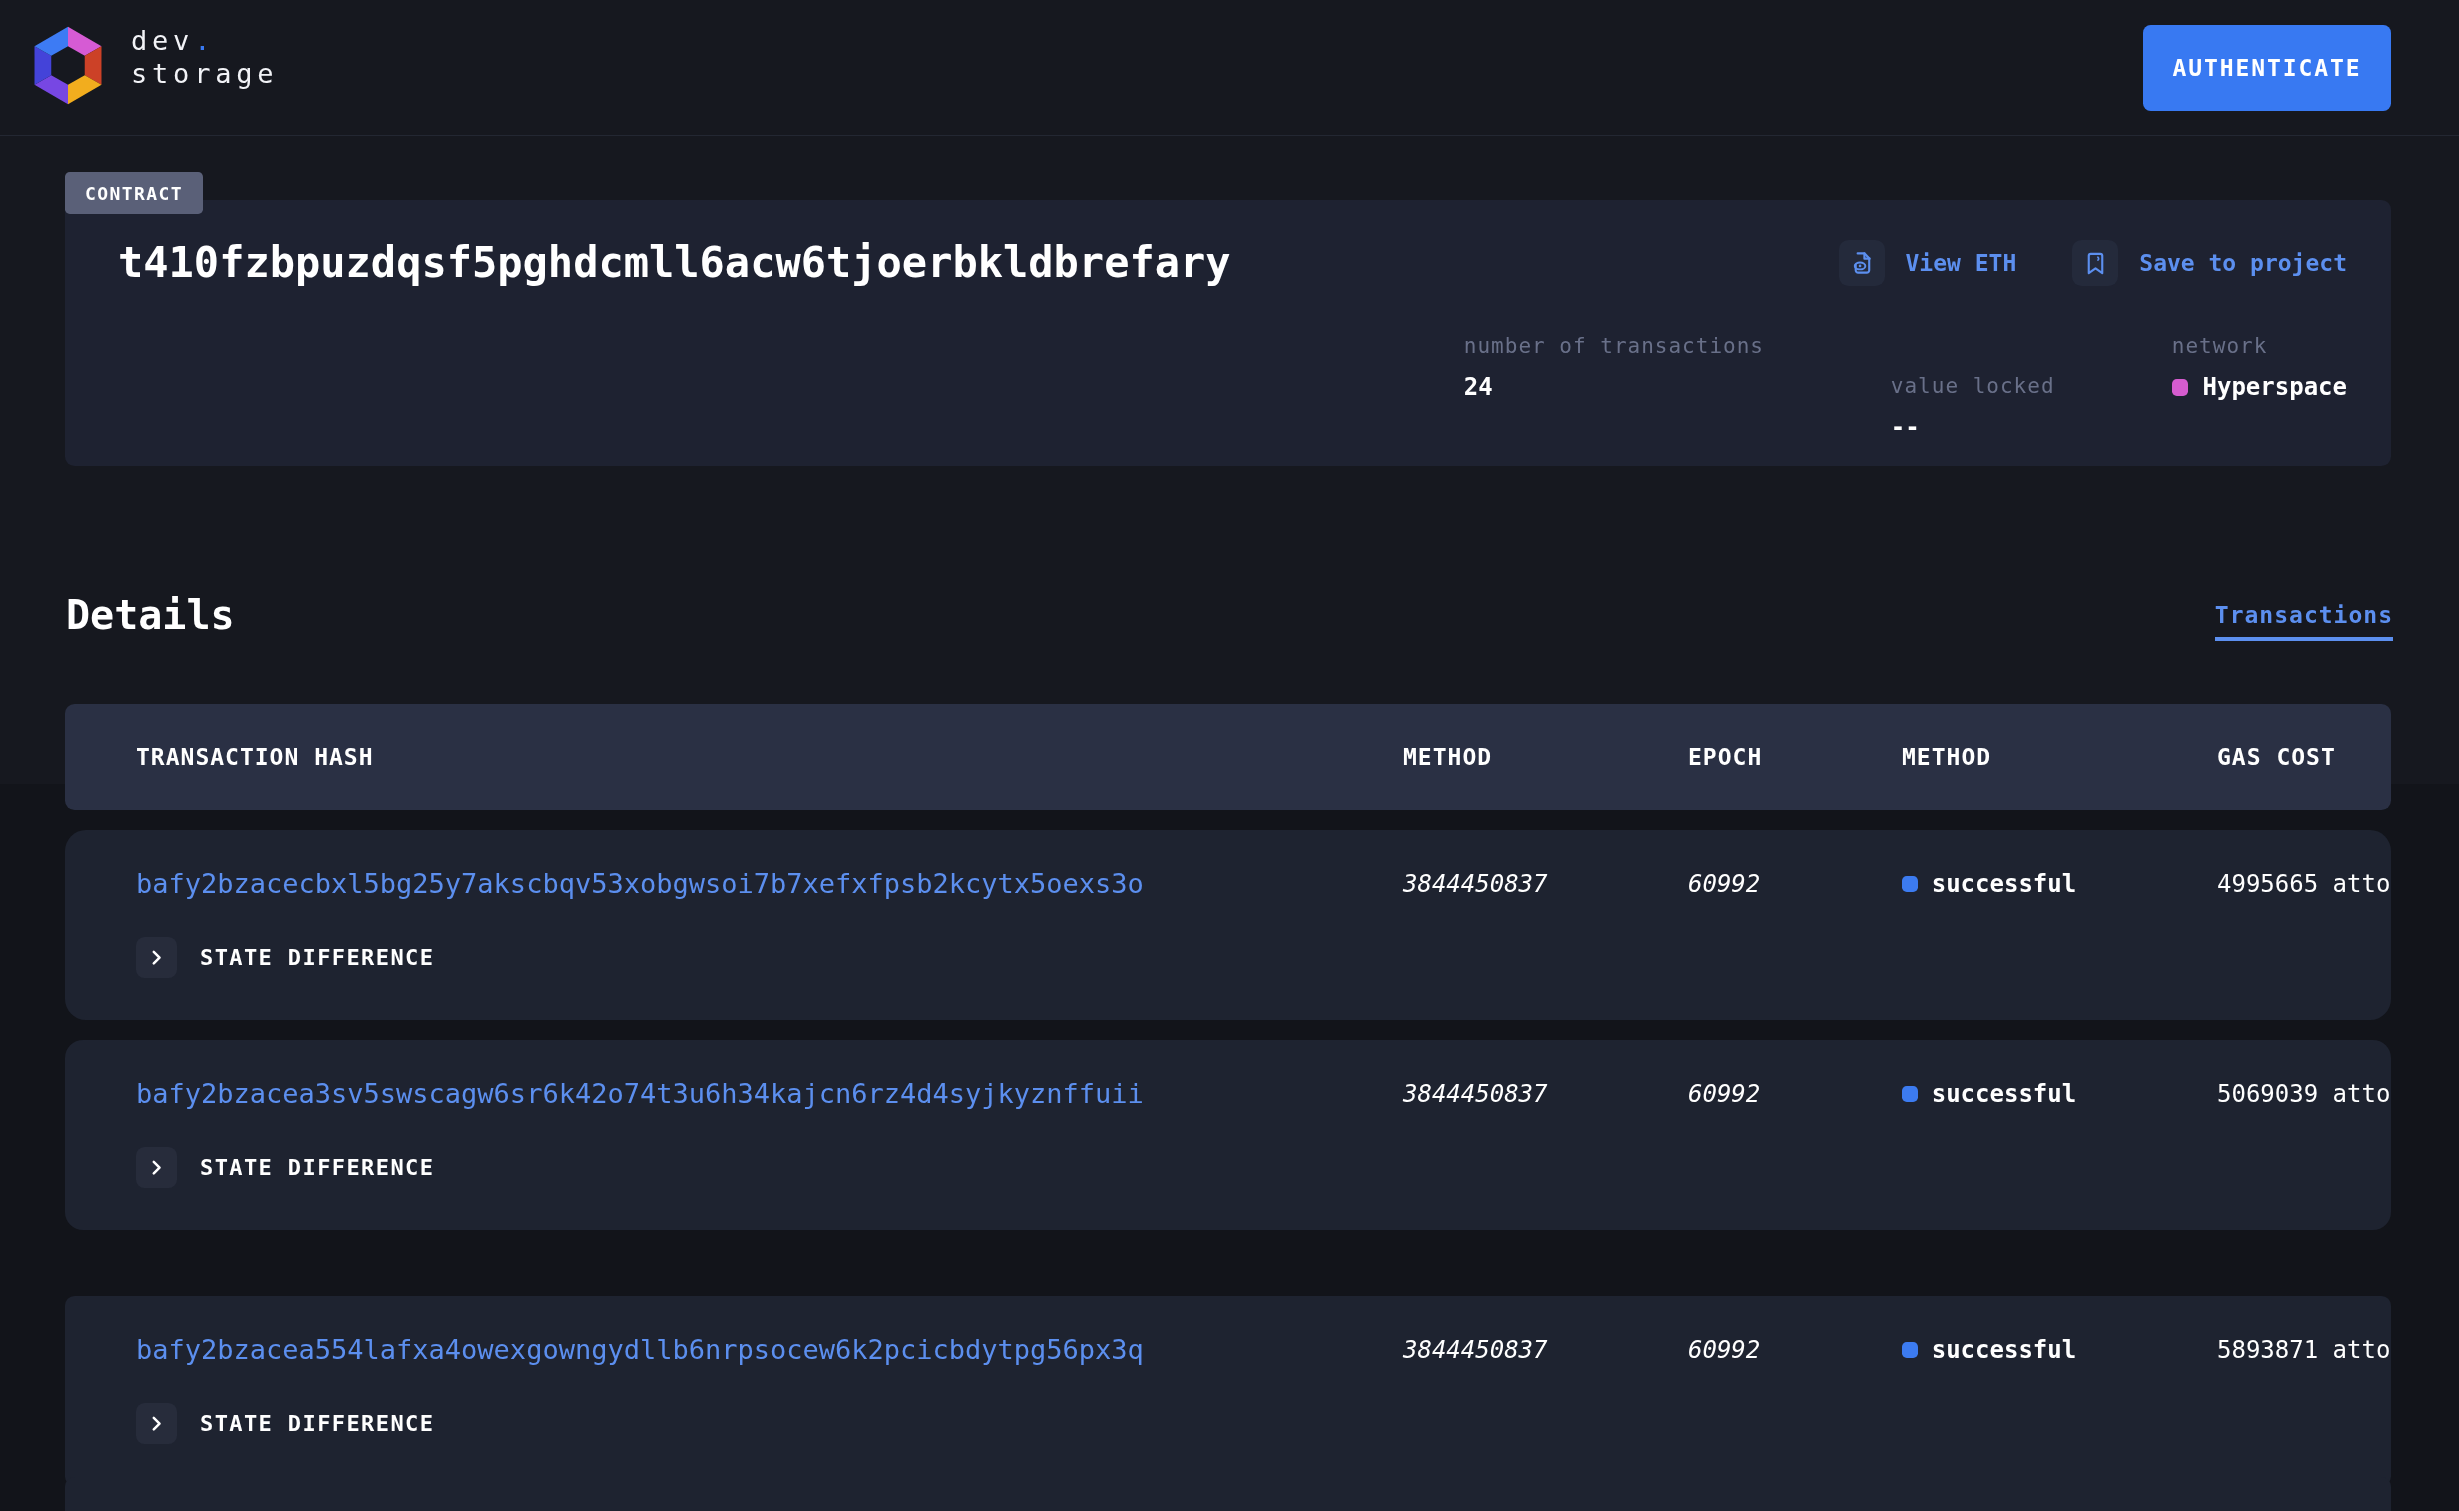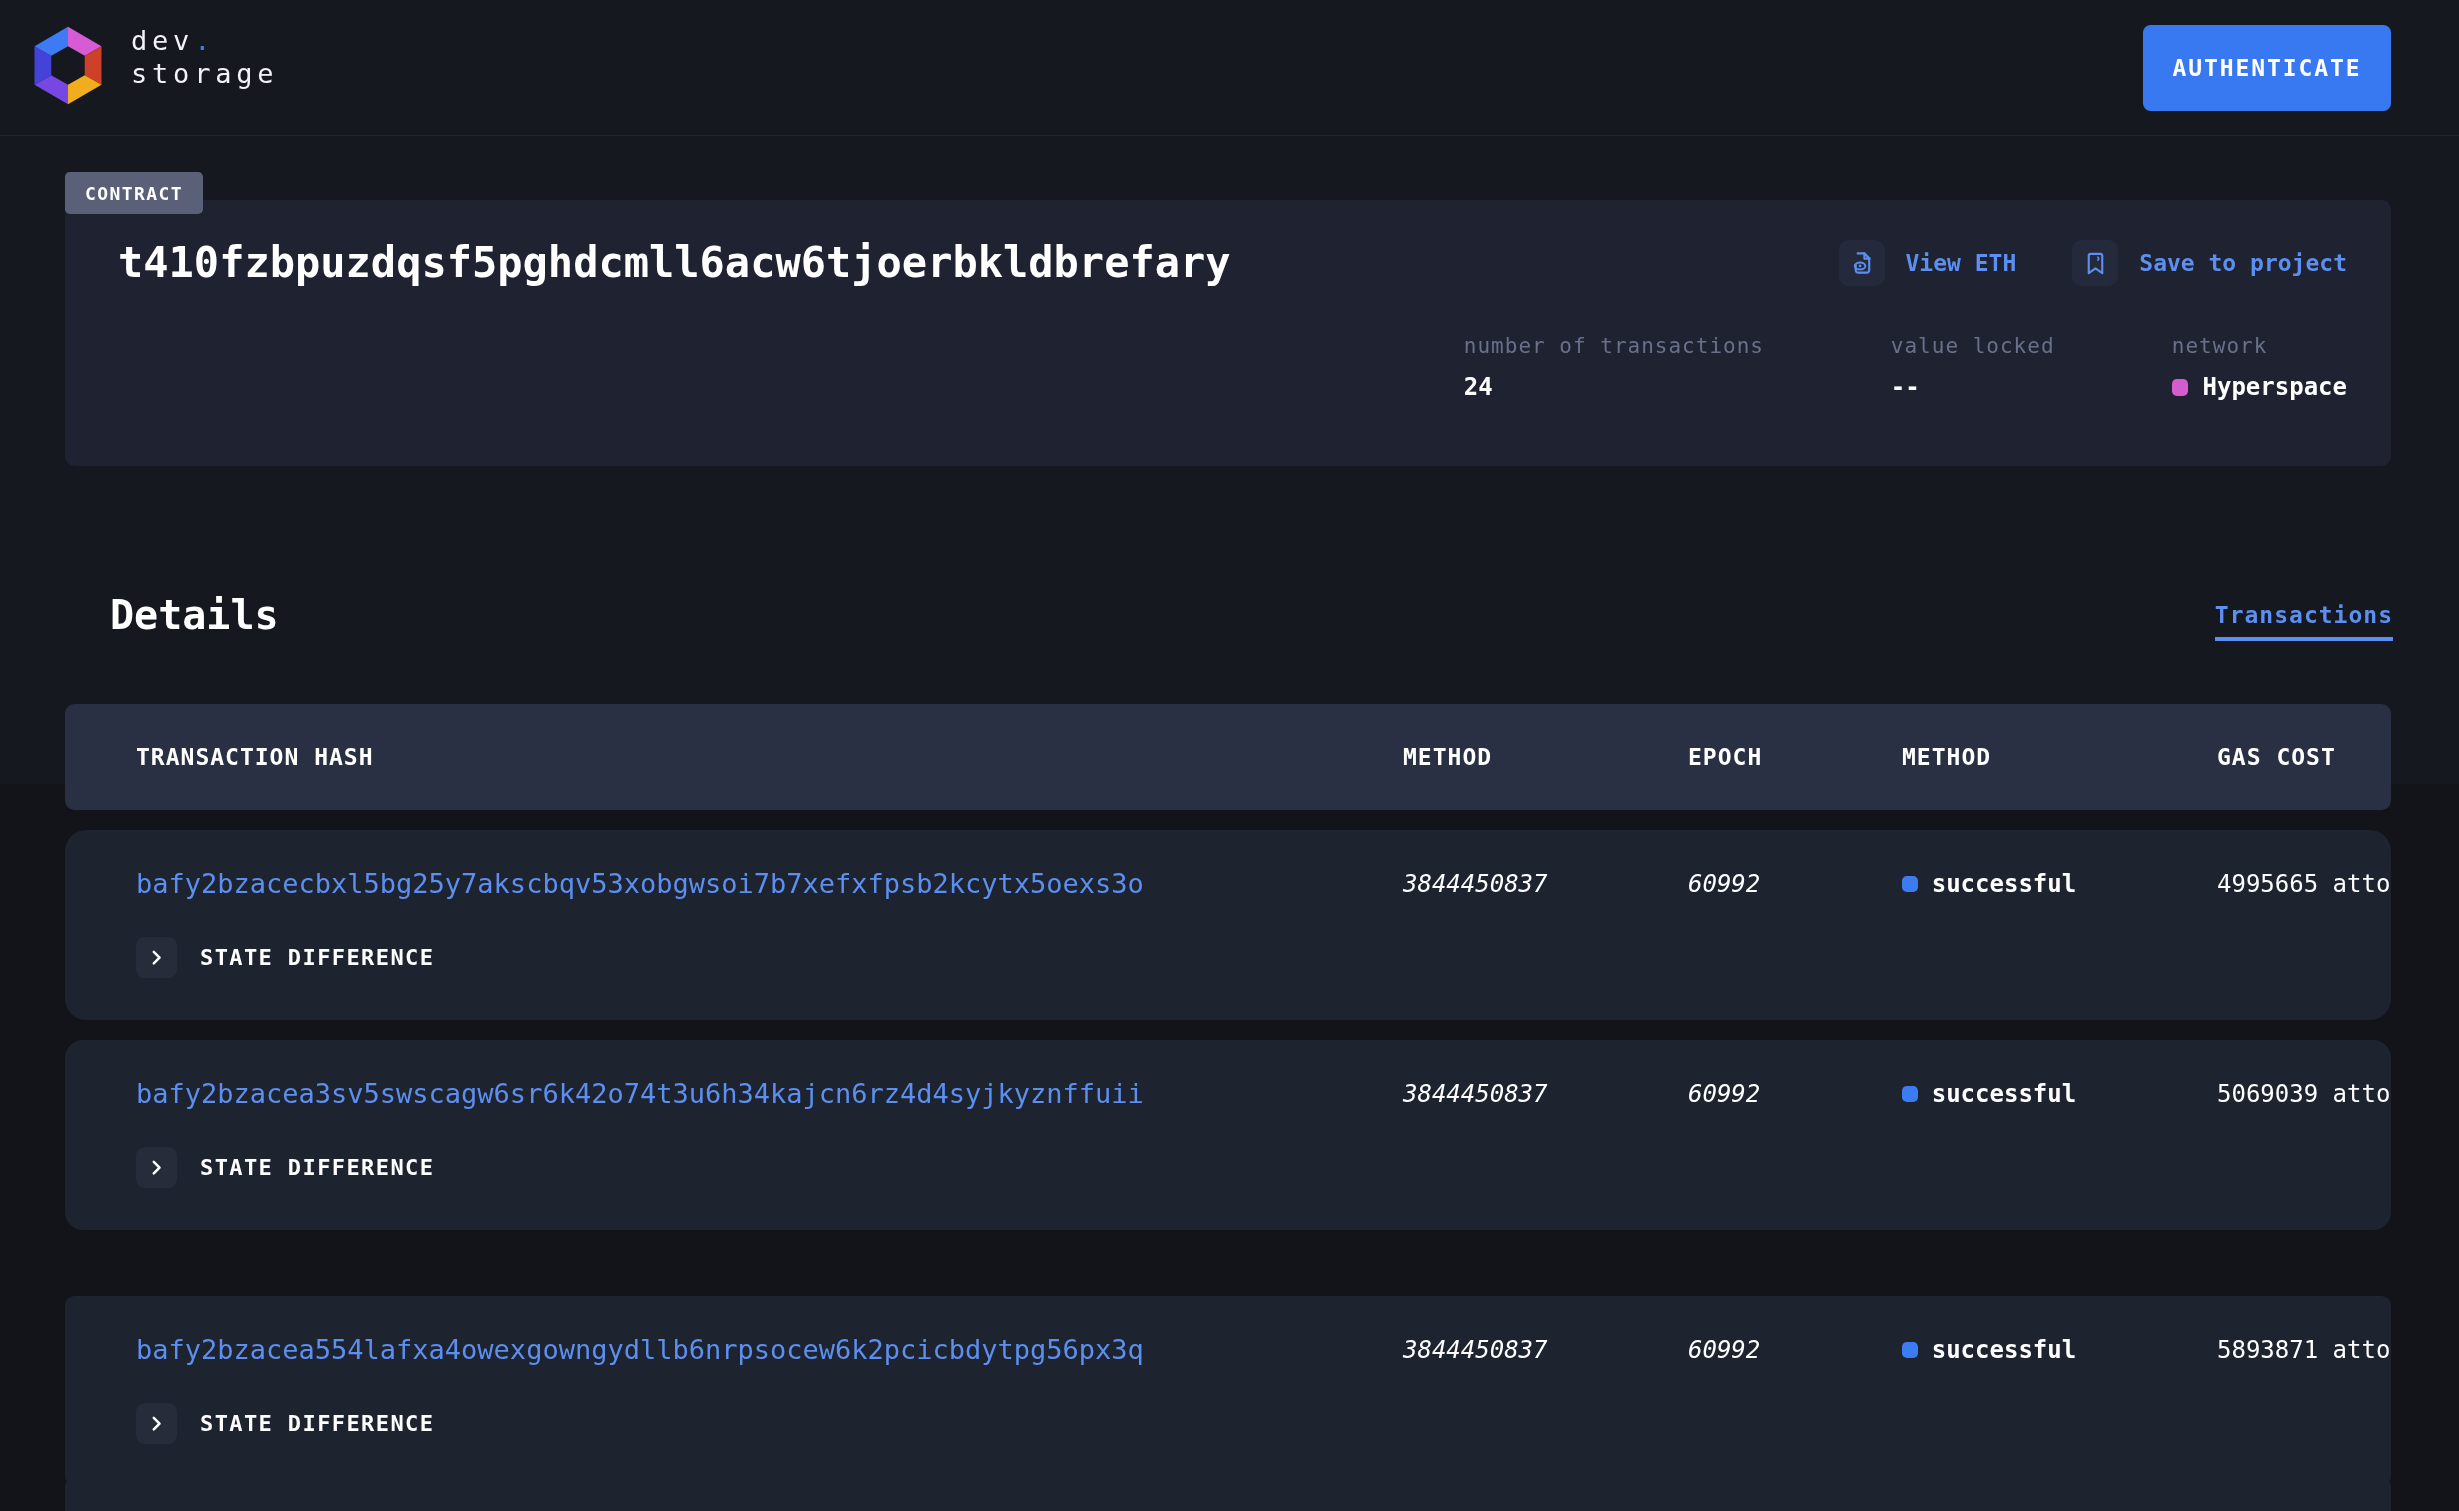--- a/index.html
+++ b/index.html
@@ -40,27 +40,27 @@
     padding:10.6px 20px; border-radius:4.8px;
   }
   .card-content { padding:38px 44px 0 53px; }
   .address-row { display:flex; align-items:center; justify-content:space-between; }
   .address { font-size:42px; font-weight:700; line-height:50px; white-space:nowrap; }
   .actions { display:flex; gap:56px; }
   .action { display:flex; align-items:center; gap:21px; color:#5C8FEF; font-size:23px; font-weight:700; cursor:pointer; white-space:nowrap; }
   .action-chip { width:46px; height:46px; background:#242A3B; border-radius:9.6px; display:flex; align-items:center; justify-content:center; flex:none; }
   .stats-row { display:flex; margin-top:46px;justify-content:flex-end; }
   .stat:nth-child(1) { width:427px; }
-  .stat:nth-child(2) { width:281px; }
+  .stat:nth-child(2) { width:281px;margin-top:40px; }
   .stat-label { color:#697089; font-size:21px; letter-spacing:1px; }
   .stat-value { margin-top:15.4px; font-size:24px; font-weight:700; display:flex; align-items:center; gap:14.4px; }
   .net-dot { width:16.3px; height:16.3px; border-radius:4.8px; background:#D55CCF; flex:none; }
 
   
-  .details-title { position:absolute; left:66px; top:592px; font-size:40px; font-weight:700; z-index:1;margin-left:44px; }
+  .details-title { position:absolute; left:66px; top:592px; font-size:40px; font-weight:700; z-index:1; }
   .tab {
     position:absolute; right:66px; top:602px; z-index:1;
     color:#5C8FEF; font-size:23px; font-weight:700; letter-spacing:1px;
     padding-bottom:8.6px; border-bottom:4.8px solid #5C8FEF; cursor:pointer;
   }
 
   
   .tgrid { display:grid; grid-template-columns:1267px 285px 214px 315px 1fr; align-items:center; padding-left:71px; }
   .thead {
     position:absolute; left:65px; right:68px; top:704px; height:106px; z-index:1;

